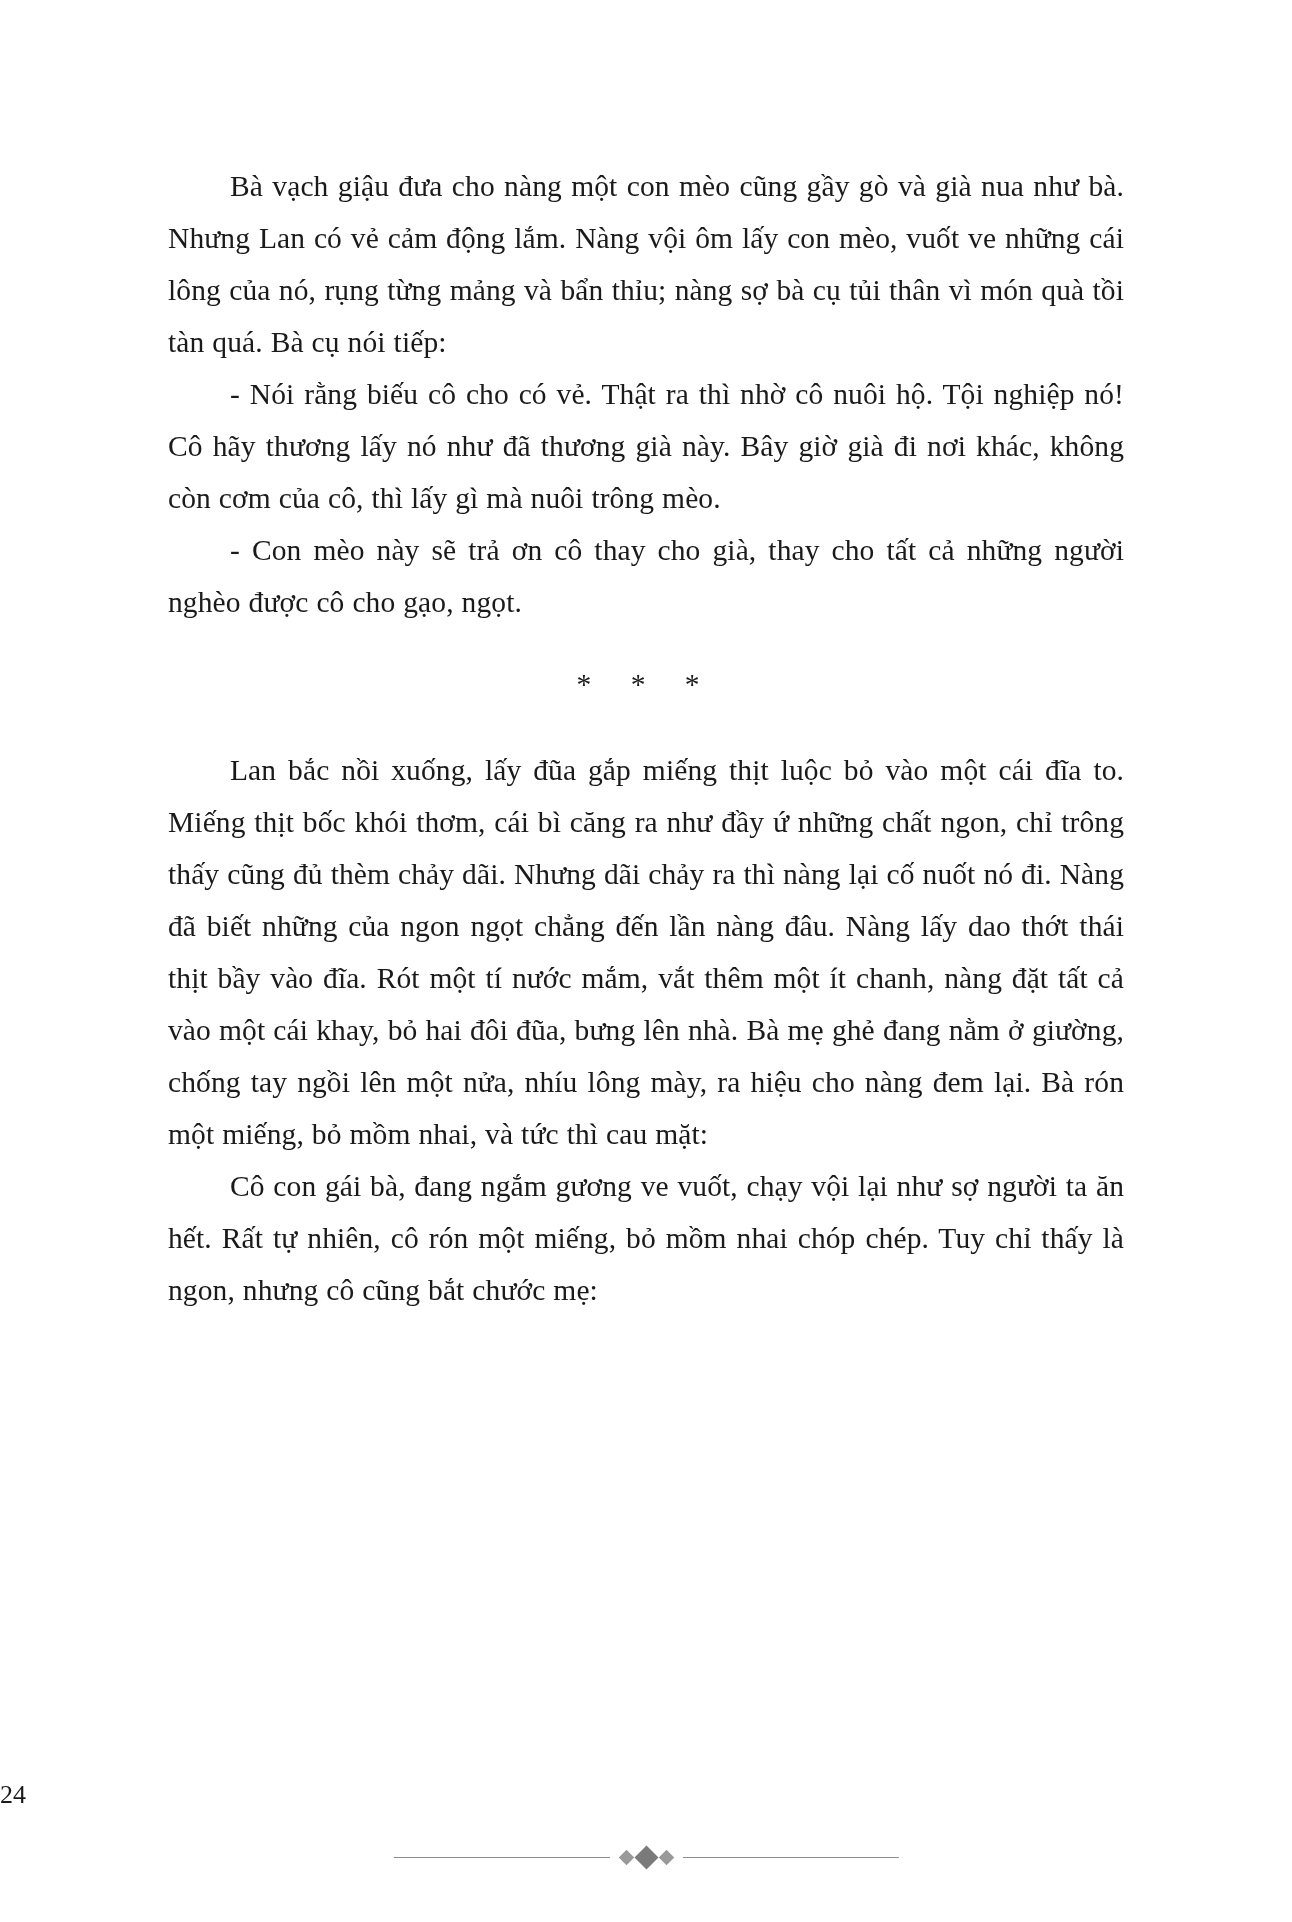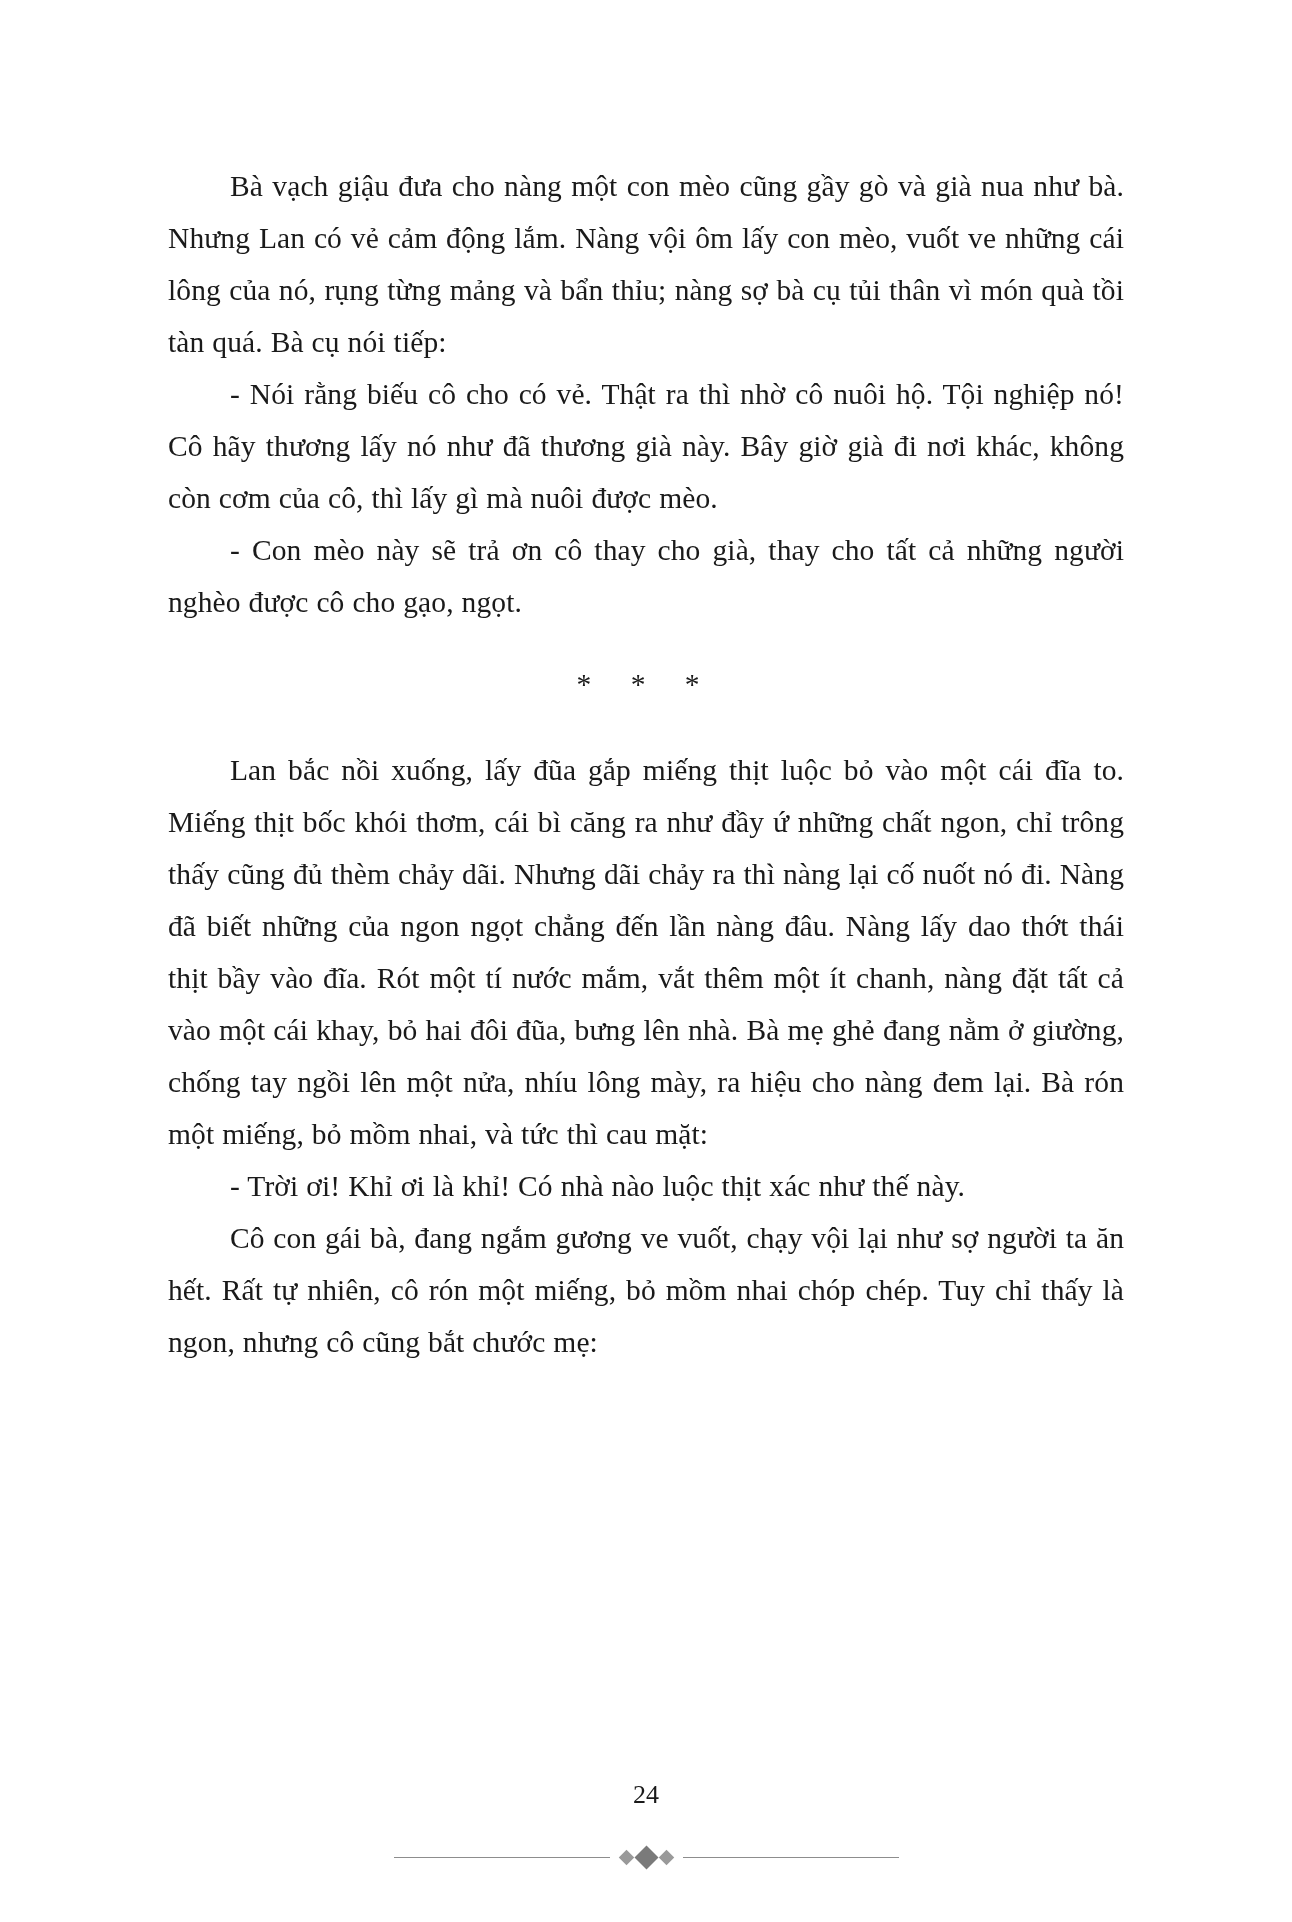--- a/index.html
+++ b/index.html
@@ -47,21 +47,20 @@
     color: #1a1a1a;
   }
   .footer {
     position: absolute;
     left: 0;
     right: 0;
     bottom: 0;
     height: 190px;
   }
   .page-number {
-    text-align: center;
     font-size: 26px;
     line-height: 30px;
     color: #1a1a1a;
     position: absolute;
     bottom: 112px;
     left: 0;
     right: 0;
   }
   .ornament-wrap {
     position: absolute;
@@ -96,27 +95,26 @@
     background: #9a9a9a;
   }
 </style>
 </head>
 <body>
 
 <div class="page">
   <div class="text-body">
 
     <p class="para">Bà vạch giậu đưa cho nàng một con mèo cũng gầy gò và già nua như bà. Nhưng Lan có vẻ cảm động lắm. Nàng vội ôm lấy con mèo, vuốt ve những cái lông của nó, rụng từng mảng và bẩn thỉu; nàng sợ bà cụ tủi thân vì món quà tồi tàn quá. Bà cụ nói tiếp:</p>
-    <p class="para">- Nói rằng biếu cô cho có vẻ. Thật ra thì nhờ cô nuôi hộ. Tội nghiệp nó! Cô hãy thương lấy nó như đã thương già này. Bây giờ già đi nơi khác, không còn cơm của cô, thì lấy gì mà nuôi được mèo.</p>
+    <p class="para">- Nói rằng biếu cô cho có vẻ. Thật ra thì nhờ cô nuôi hộ. Tội nghiệp nó! Cô hãy thương lấy nó như đã thương già này. Bây giờ già đi nơi khác, không còn cơm của cô, thì lấy gì mà nuôi trông mèo.</p>
     <p class="para">- Con mèo này sẽ trả ơn cô thay cho già, thay cho tất cả những người nghèo được cô cho gạo, ngọt.</p>
 
     <div class="divider">*  *  *</div>
 
     <p class="para">Lan bắc nồi xuống, lấy đũa gắp miếng thịt luộc bỏ vào một cái đĩa to. Miếng thịt bốc khói thơm, cái bì căng ra như đầy ứ những chất ngon, chỉ trông thấy cũng đủ thèm chảy dãi. Nhưng dãi chảy ra thì nàng lại cố nuốt nó đi. Nàng đã biết những của ngon ngọt chẳng đến lần nàng đâu. Nàng lấy dao thớt thái thịt bầy vào đĩa. Rót một tí nước mắm, vắt thêm một ít chanh, nàng đặt tất cả vào một cái khay, bỏ hai đôi đũa, bưng lên nhà. Bà mẹ ghẻ đang nằm ở giường, chống tay ngồi lên một nửa, nhíu lông mày, ra hiệu cho nàng đem lại. Bà rón một miếng, bỏ mồm nhai, và tức thì cau mặt:</p>
-    <p class="para">- Trời ơi! Khỉ ơi là khỉ! Có nhà nào luộc thịt xác như thế này.</p>
     <p class="para">Cô con gái bà, đang ngắm gương ve vuốt, chạy vội lại như sợ người ta ăn hết. Rất tự nhiên, cô rón một miếng, bỏ mồm nhai chóp chép. Tuy chỉ thấy là ngon, nhưng cô cũng bắt chước mẹ:</p>
 
   </div>
 </div>
 
 <div class="footer">
   <div class="page-number">24</div>
   <div class="ornament-wrap">
     <div class="orn-line"></div>
     <div class="orn-mid">

